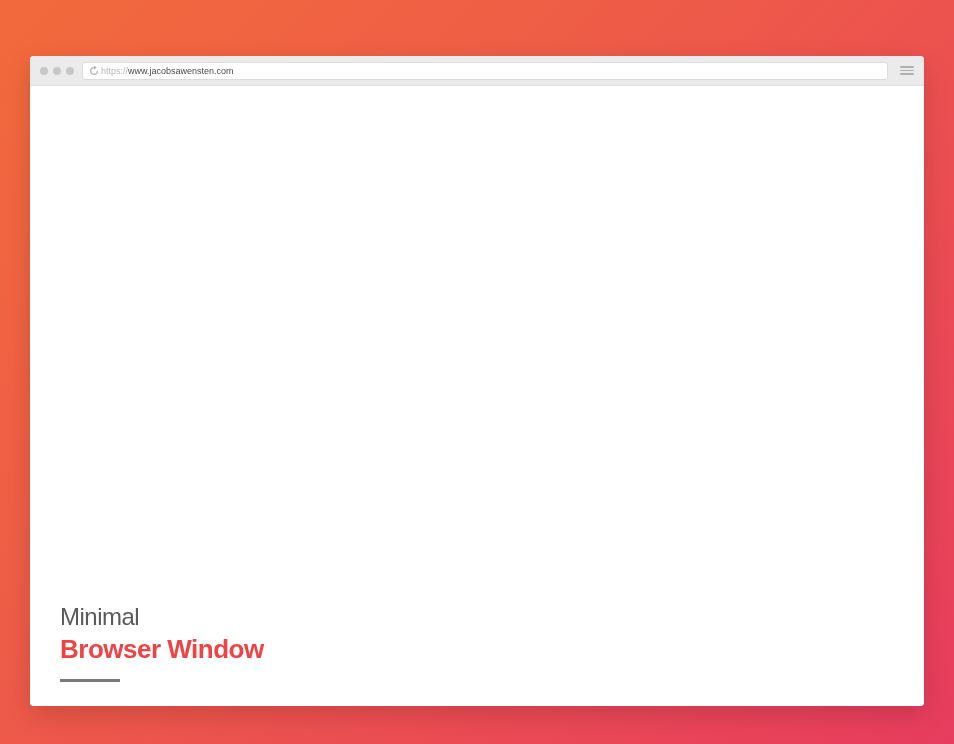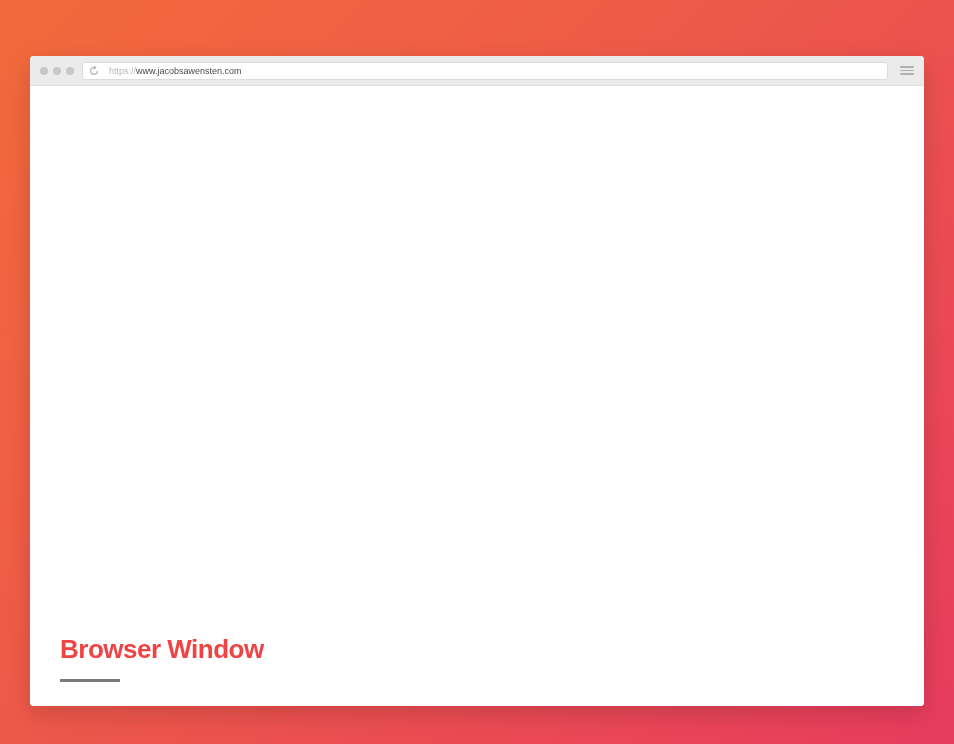--- a/index.html
+++ b/index.html
@@ -55,21 +55,21 @@
     
     .address-bar {
       flex: 1;
       height: 18px;
       background: #ffffff;
       border: 1px solid #dcdcdc;
       border-radius: 3px;
       display: flex;
       align-items: center;
       padding: 0 6px;
-      gap: 10px;
+      gap: 2px;
     }
     
     .reload-icon {
       width: 10px;
       height: 10px;
       display: flex;
       align-items: center;
       justify-content: center;
     }
     
@@ -164,17 +164,18 @@
       </span>
     </div>
     <div class="hamburger-icon">
       <div class="hamburger-line"></div>
       <div class="hamburger-line"></div>
       <div class="hamburger-line"></div>
     </div>
   </div>
   <div class="browser-content">
     <div class="title-block">
+      <div class="title-line1">Minimal</div>
       <div class="title-line2">Browser Window</div>
       <div class="title-underline"></div>
     </div>
   </div>
 </div>
 
 </body></html>

